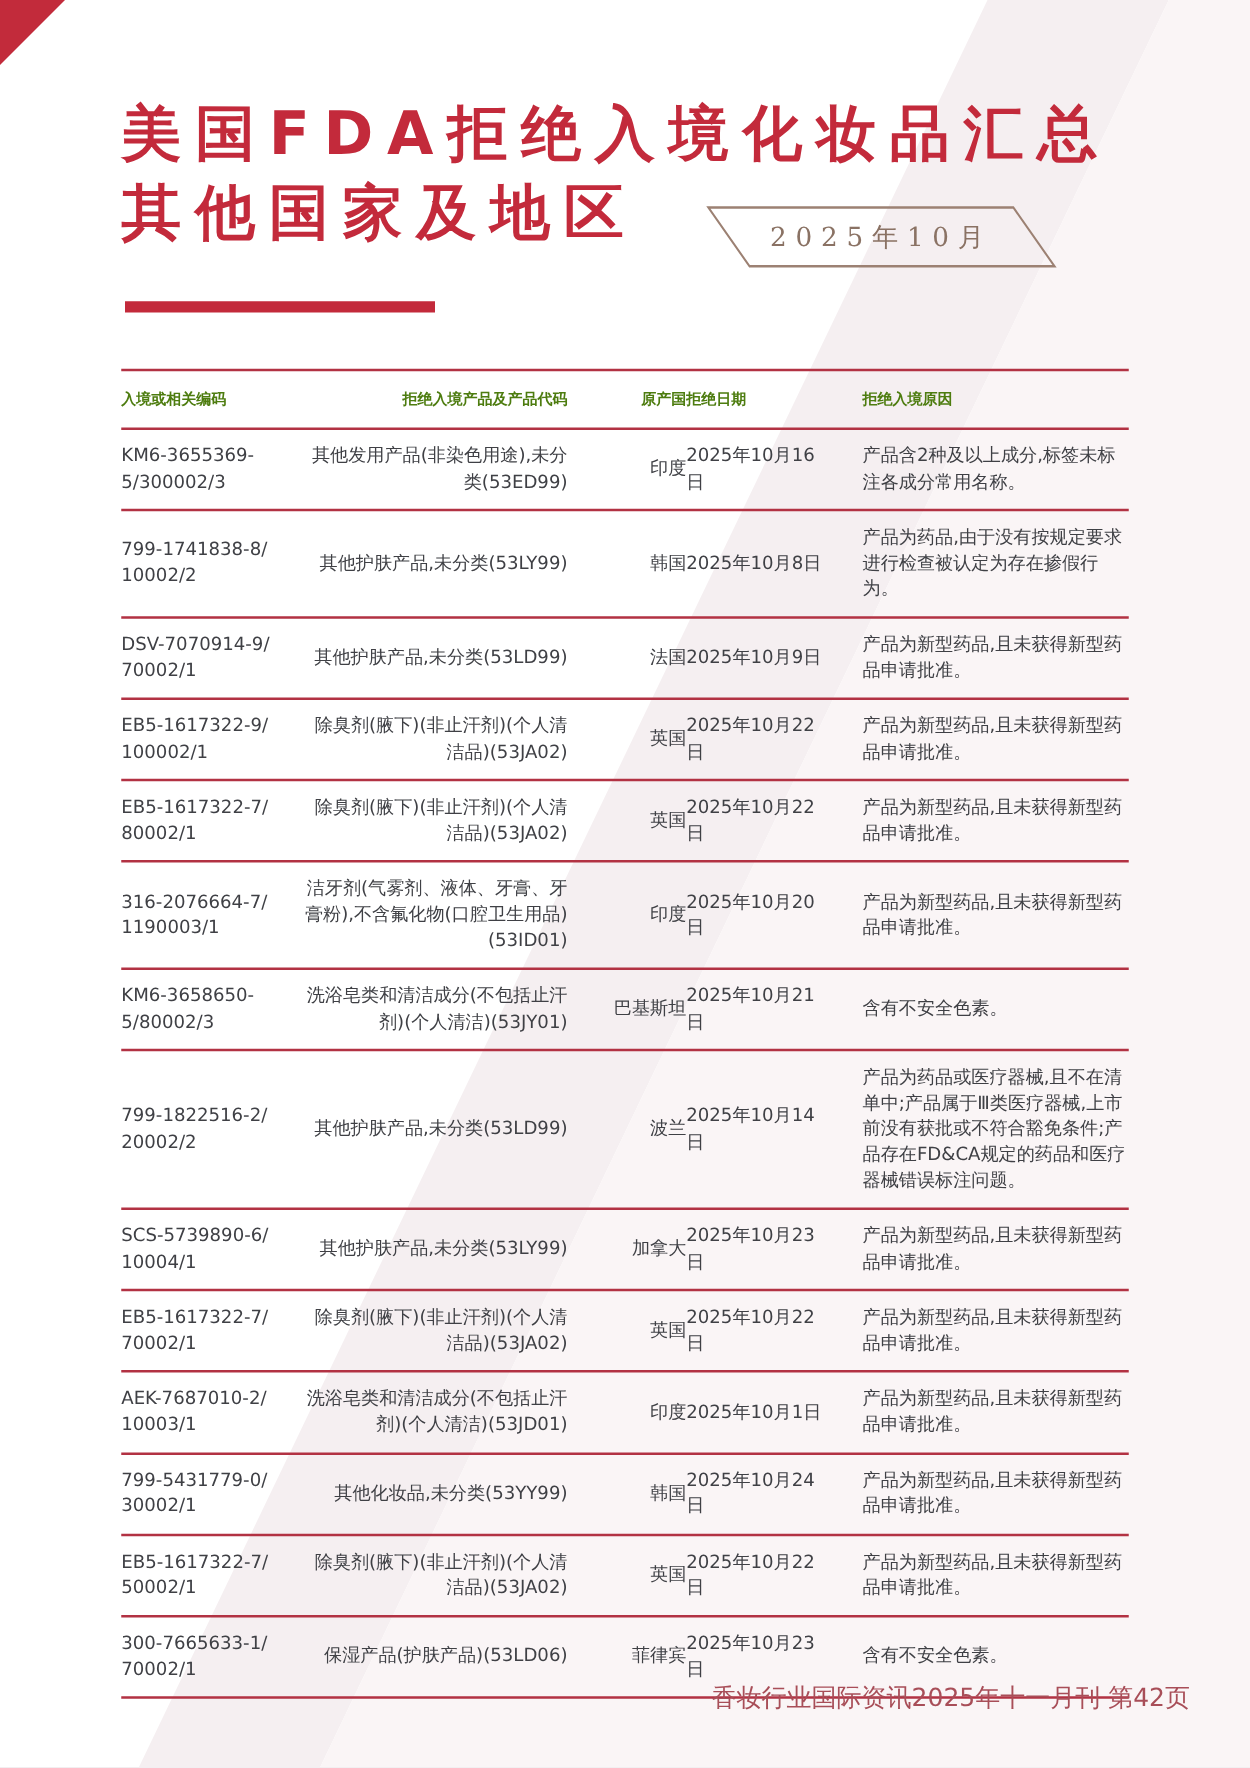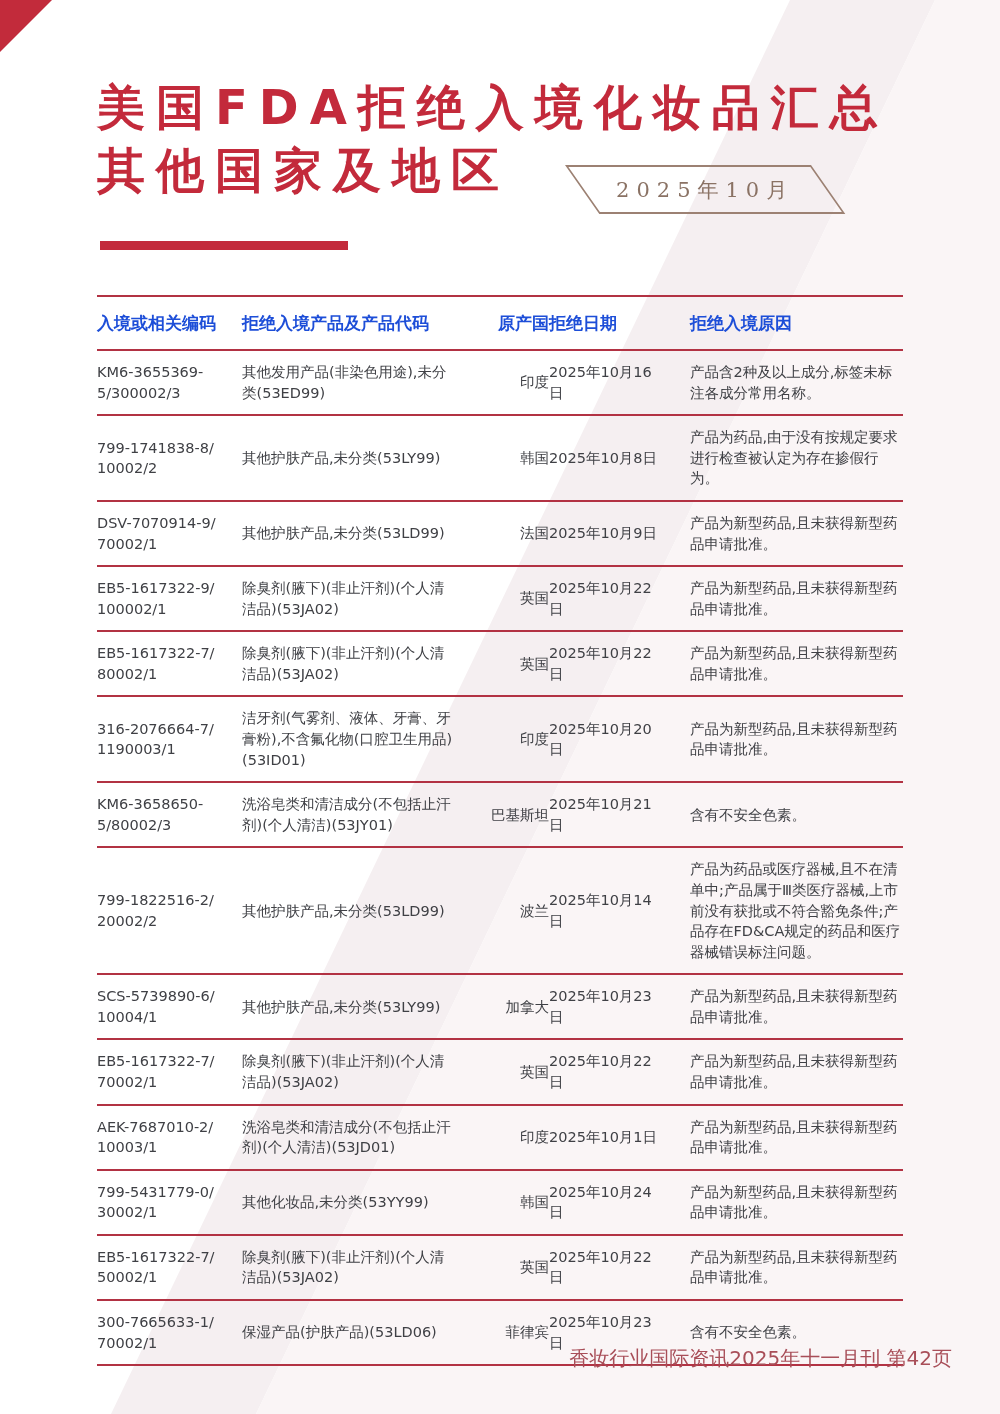--- a/index.html
+++ b/index.html
@@ -66,25 +66,25 @@
   }
   .thead, .trow {
     display:grid;
     grid-template-columns:135px 232px 85px 115px 1fr;
     align-items:center;
     border-bottom:2px solid #b23243;
   }
   .thead {
     border-top:2px solid #b23243;
     padding:14px 0;
-    color:#1d4ed8; font-weight:bold; font-size:17px;
+    color:#4d7c0f; font-weight:bold; font-size:12px;
   }
   .trow { padding:11px 0; }
   .c-code   { padding-right:16px; word-break:break-all; }
-  .c-product{ text-align:left; padding:0 10px; }
+  .c-product{ text-align:right; padding:0 10px; }
   .c-origin { text-align:right; }
   .c-date   { }
   .c-reason { padding-left:2px; padding-right:2px;margin-left:24px; }
   .thead .c-code { word-break:normal; }
   
   .footer {
     position:absolute; top:1345px; right:48px;
     font-size:20px; color:#a84e58;
   }
 </style>

